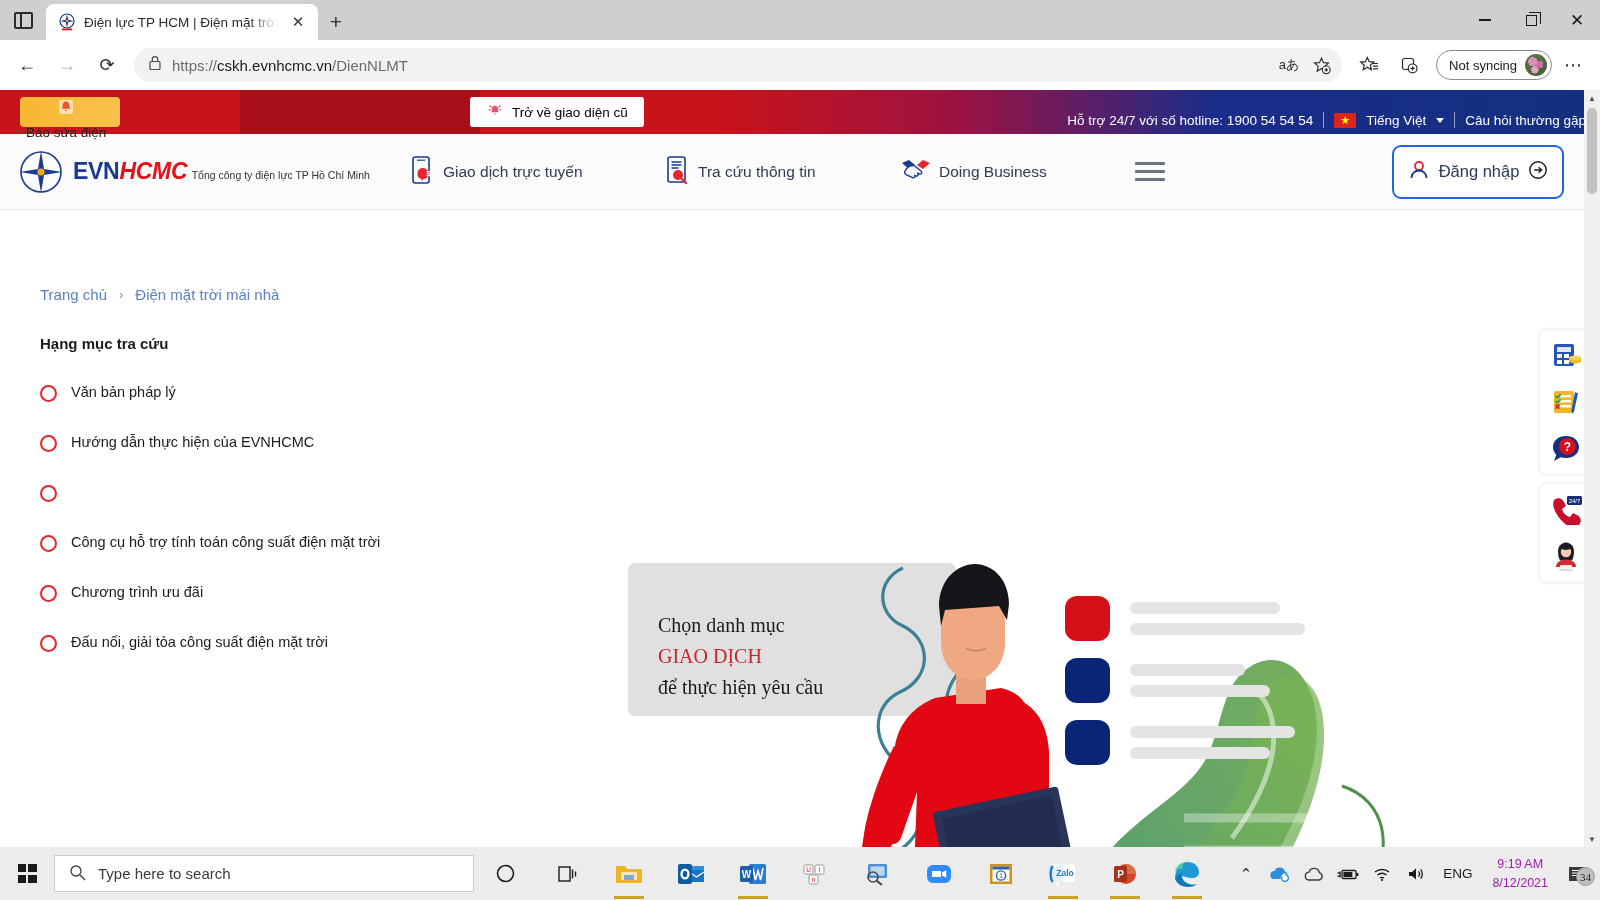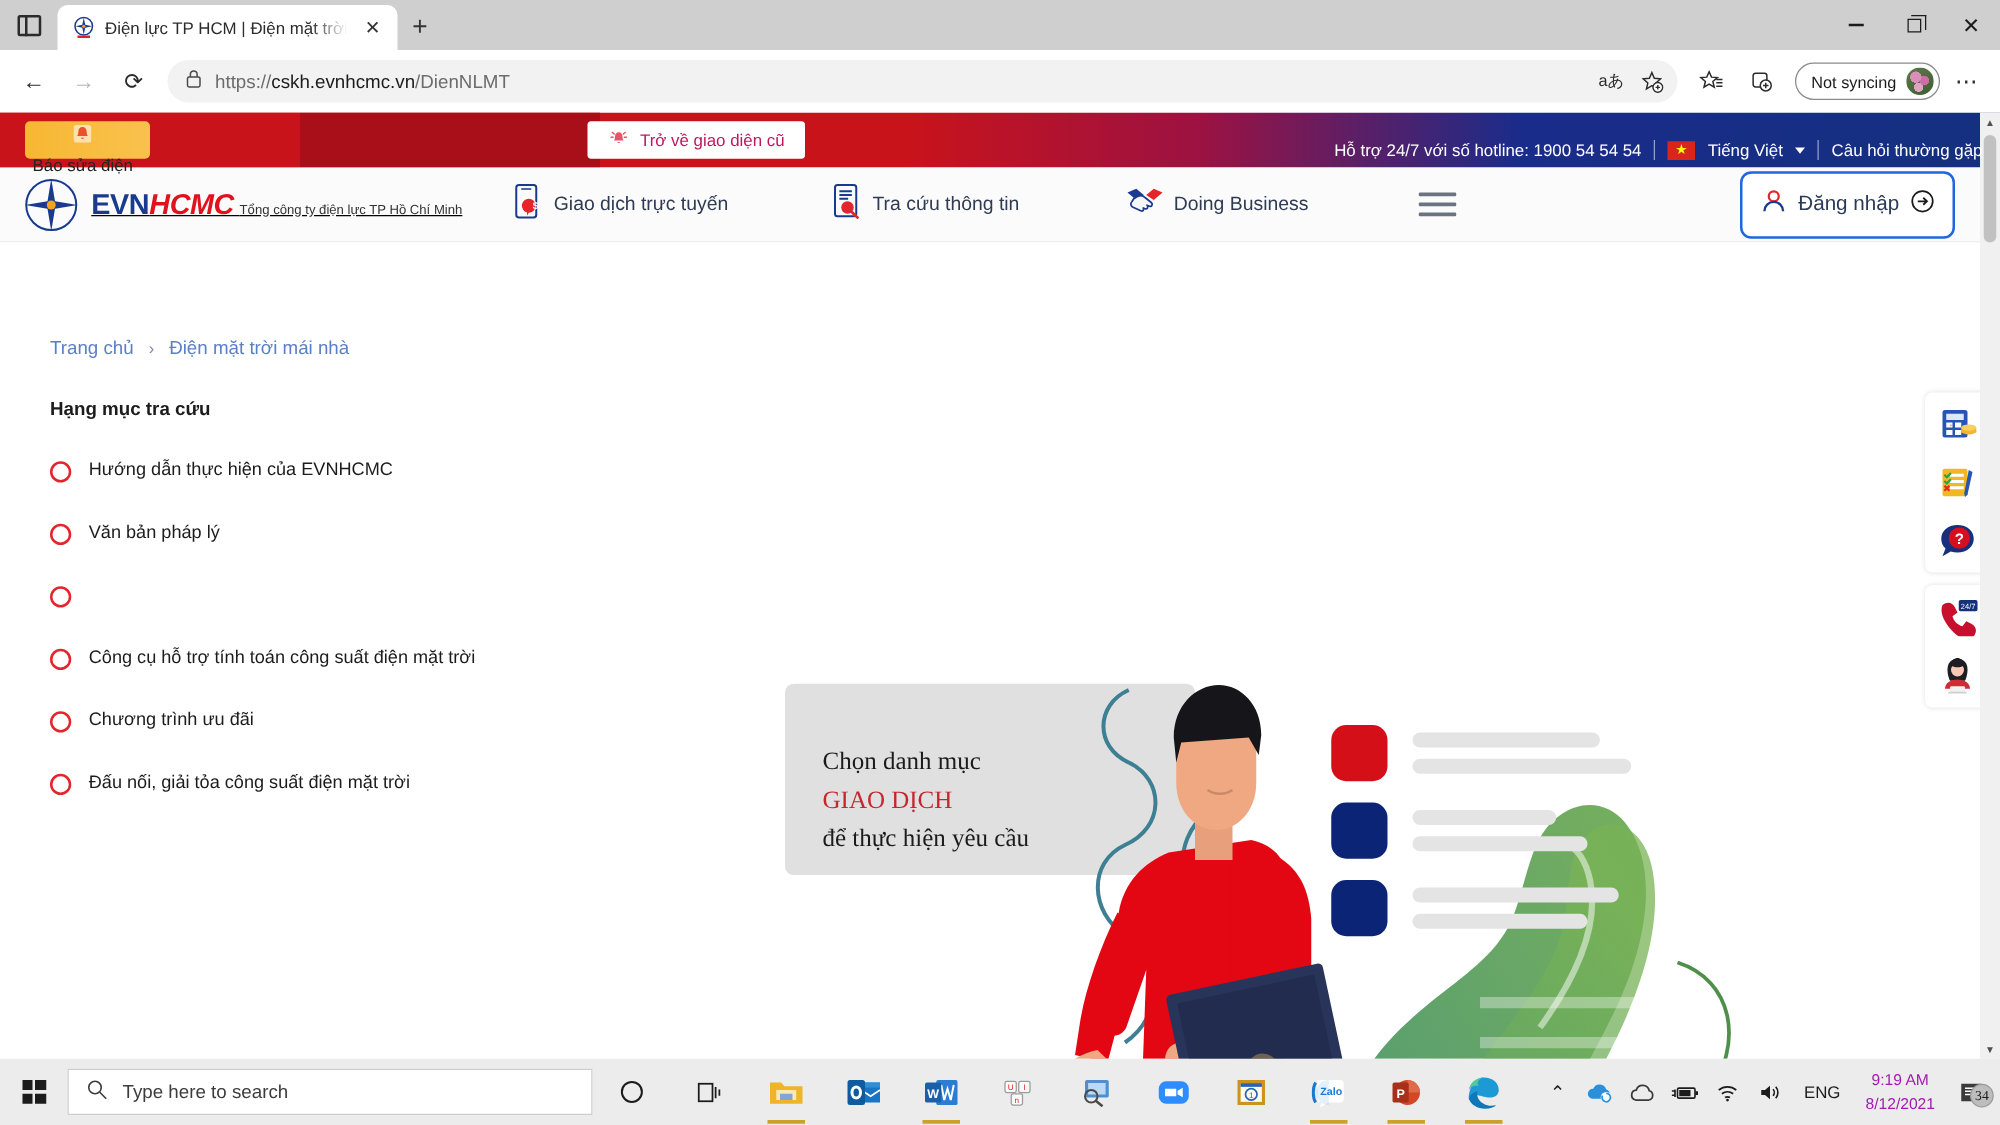--- a/index.html
+++ b/index.html
@@ -89,36 +89,35 @@
     position:relative; z-index:2; margin-left:20px; height:30px;
     background: linear-gradient(to right,#f7b733,#f9c14d);
     border-radius:4px; display:flex; align-items:center; gap:8px; padding:0 14px 0 6px;
     color:#232323; font-size:13.5px; white-space:nowrap;flex-direction:column;
   }
   .bell-orange { width:22px;height:22px; display:flex; align-items:center; justify-content:center; font-size:15px; }
 
   .btn-old {
     position:absolute; left:470px; top:7px; z-index:2; height:30px; background:#fff;
     border-radius:3px; display:flex; align-items:center; gap:8px; padding:0 16px;
-    color:#be185d; font-size:13.5px; white-space:nowrap;
+    color:#000000; font-size:13.5px; white-space:nowrap;
   }
 
   .topbar-right {
     position:absolute; right:14px; top:0; height:60px; display:flex; align-items:center;
     gap:10px; color:#fff; font-size:13.5px; z-index:2; white-space:nowrap;
   }
   .tb-sep { width:1px; height:16px; background:rgba(255,255,255,.55); }
   .vn-flag { width:22px;height:15px;background:#da251d;display:flex;align-items:center;justify-content:center;
     color:#ff0; font-size:11px; line-height:1; }
   .caret { border-left:4px solid transparent;border-right:4px solid transparent;border-top:5px solid #fff; }
 
   .navbar {
-    height:60px; background:#fbfbfb; display:flex; align-items:center; border-bottom:1px solid #ececec;
+    height:76px; background:#fbfbfb; display:flex; align-items:center; border-bottom:1px solid #ececec;
     position:relative;
-    text-decoration:underline;
   }
   .brand { display:flex; align-items:center; gap:9px; margin-left:18px; }
   .brand .logo { width:46px; height:46px; position:relative; flex:0 0 46px; }
   .brand-txt .l1 { font-size:23px; font-weight:bold; letter-spacing:-0.3px; line-height:1; }
   .brand-txt .l1 .evn { color:#1a3a8f; }
   .brand-txt .l1 .hcmc { color:#e1121c; font-style:italic; }
   .brand-txt .l2 { font-size:10.5px; color:#333; margin-top:4px; }
 
   .nav-item { display:flex; align-items:center; gap:7px; font-size:15.5px; color:#2f3b52; white-space:nowrap; }
   .nav-item.n1 { position:absolute; left:410px; }
@@ -404,25 +403,25 @@
         <span>Trang chủ</span>
         <span class="sep">›</span>
         <span>Điện mặt trời mái nhà</span>
       </div>
 
       <div class="sect-title">Hạng mục tra cứu</div>
 
       <div class="opt-list">
         <div class="opt">
           <span class="radio"></span>
-          <span class="label">Hướng dẫn thực hiện của EVNHCMC</span>
+          <span class="label">Văn bản pháp lý</span>
         </div>
         <div class="opt">
           <span class="radio"></span>
-          <span class="label">Văn bản pháp lý</span>
+          <span class="label">Hướng dẫn thực hiện của EVNHCMC</span>
         </div>
         <div class="opt">
           <span class="radio"></span>
         </div>
         <div class="opt">
           <span class="radio"></span>
           <span class="label">Công cụ hỗ trợ tính toán công suất điện mặt trời</span>
         </div>
         <div class="opt">
           <span class="radio"></span>

